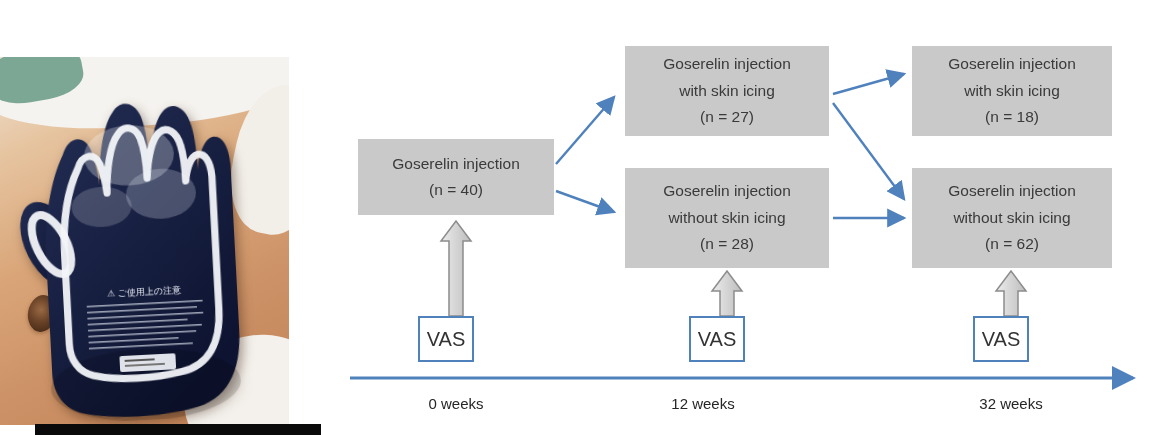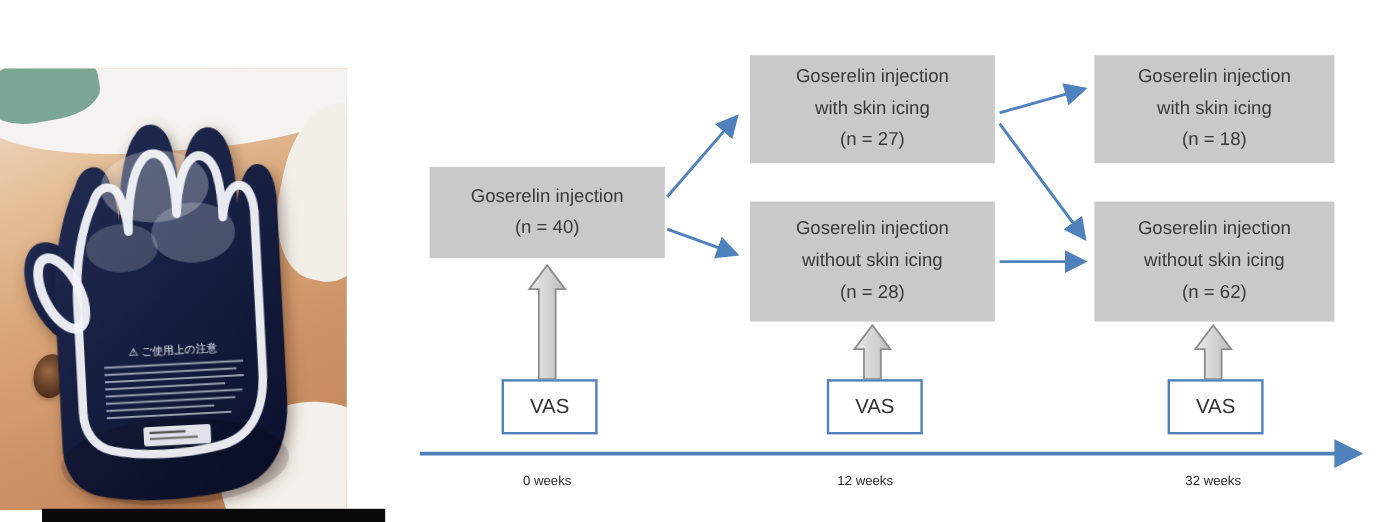--- a/index.html
+++ b/index.html
@@ -25,23 +25,23 @@
     transform:rotate(10deg); box-shadow:0 2px 4px rgba(90,50,20,.35); }
   .icepack-svg { position:absolute; left:14px; top:28px; width:250px; height:335px;
     transform:rotate(-3deg); filter:drop-shadow(3px 5px 6px rgba(60,30,10,.45)); }
   .bottom-bar { position:absolute; left:35px; top:424px; width:286px; height:11px; background:#0a0a0a; }
 
   
   .overlay { position:absolute; left:0; top:0; width:1166px; height:435px; pointer-events:none; }
   .gbox { position:absolute; background:#c9c9c9; color:#3a3a3a;
     display:flex; flex-direction:column; align-items:center; justify-content:center;
     font-size:15.5px; line-height:1.7; }
-  .vas { position:absolute; width:80px; height:46px; background:#ffffff; border:2px solid #4f81bd;
-    color:#333333; display:flex; align-items:center; justify-content:center; font-size:17px; }
-  .wk { position:absolute; width:110px; color:#262626; font-size:11px; text-align:center; }
+  .vas { position:absolute; width:56px; height:46px; background:#ffffff; border:2px solid #4f81bd;
+    color:#333333; display:flex; align-items:center; justify-content:center; font-size:20px; }
+  .wk { position:absolute; width:110px; color:#262626; font-size:15px; text-align:center; }
 </style>
 </head>
 <body>
 
 <div class="page">
 
   <div class="photo">
     <div class="cloth-top"></div>
     <div class="glove-teal"></div>
     <div class="cloth-right"></div>
@@ -179,16 +179,16 @@
     <span>VAS</span>
   </div>
   <div class="vas" style="left:689px;top:316px;">
     <span>VAS</span>
   </div>
   <div class="vas" style="left:973px;top:316px;">
     <span>VAS</span>
   </div>
 
   <div class="wk" style="left:401px;top:395px;">0 weeks</div>
-  <div class="wk" style="left:666px;top:395px;">12 weeks</div>
+  <div class="wk" style="left:648px;top:395px;">12 weeks</div>
   <div class="wk" style="left:956px;top:395px;">32 weeks</div>
 
 </div>
 
 </body></html>

